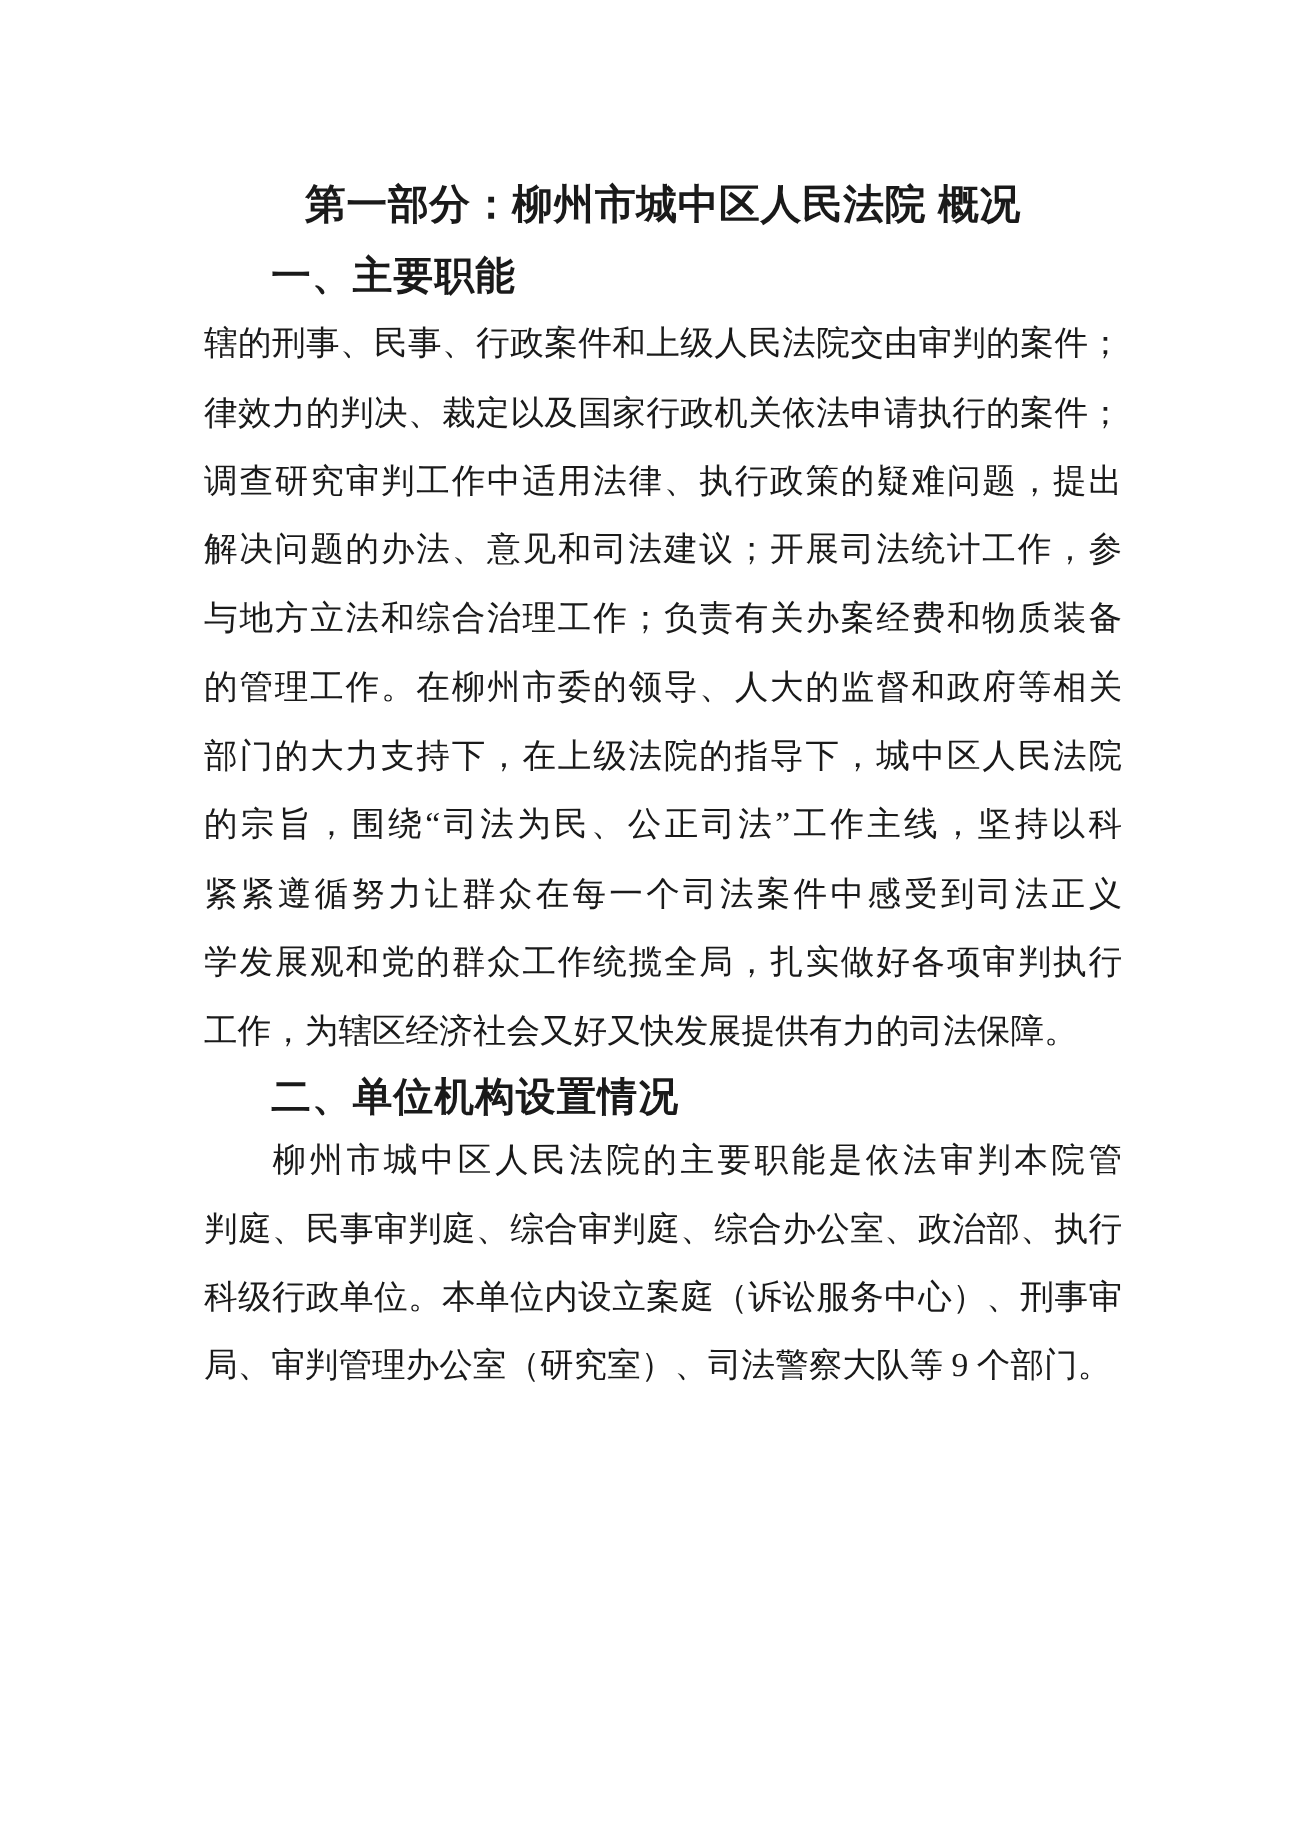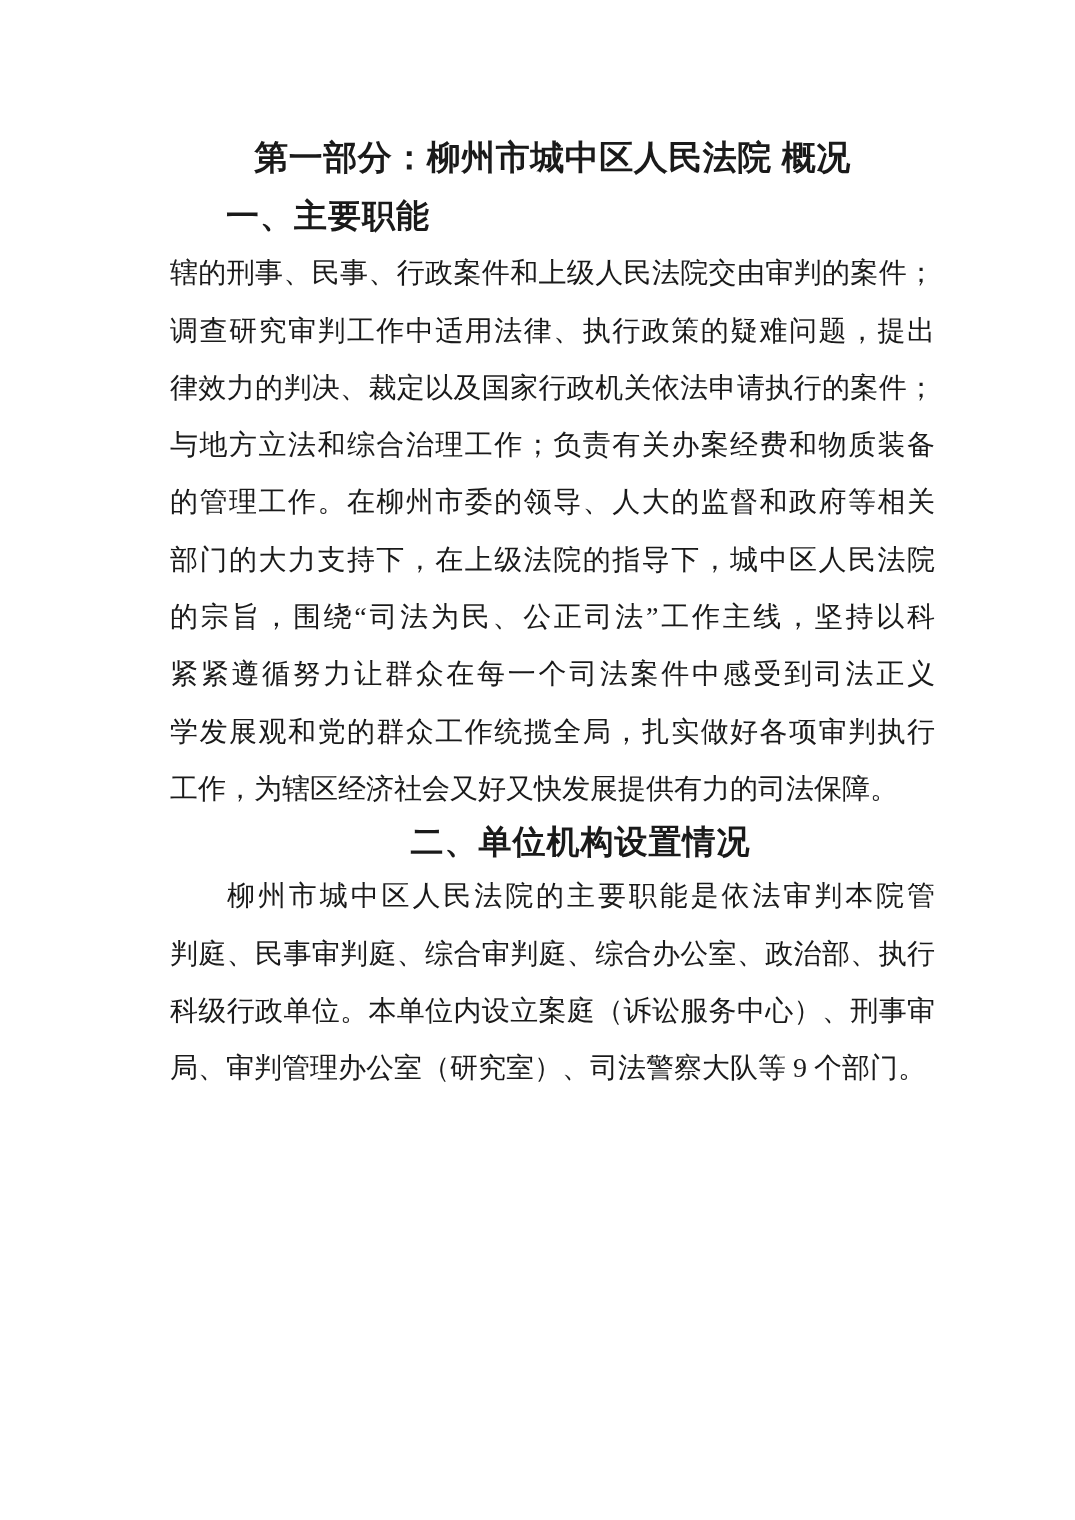--- a/index.html
+++ b/index.html
@@ -11,21 +11,21 @@
     position: relative;
     width: 1075px;
     height: 1520px;
     background: #ffffff;
     overflow: hidden;
     color: #1a1a1a;
   }
   .content {
     position: absolute;
     left: 170px;
-    top: 127px;
+    top: 141px;
     width: 765px;
   }
   .doc-title {
     margin: 0;
     font-family: "Liberation Sans", "DejaVu Sans", sans-serif;
     font-size: 34px;
     font-weight: 700;
     line-height: 60px;
     text-align: center;
     white-space: nowrap;
@@ -35,21 +35,20 @@
     margin: 0;
     font-family: "Liberation Sans", "DejaVu Sans", sans-serif;
     font-size: 33px;
     font-weight: 700;
     line-height: 57.3px;
     text-indent: 56px;
     letter-spacing: 1px;
   }
   .sec-heading.compact {
     line-height: 50px;
-    text-align: center;
   }
   .line {
     margin: 0;
     font-family: "Liberation Serif", "DejaVu Serif", serif;
     font-size: 28px;
     font-weight: 400;
     line-height: 57.3px;
     text-align: justify;
     text-align-last: justify;
     white-space: normal;
@@ -65,22 +64,23 @@
 <body>
 
 <div class="page">
   <div class="content">
 
     <h1 class="doc-title">第一部分：柳州市城中区人民法院 概况</h1>
 
     <h2 class="sec-heading">一、主要职能</h2>
 
     <div class="line">辖的刑事、民事、行政案件和上级人民法院交由审判的案件；</div>
+    <div class="line">律效力的判决、裁定以及国家行政机关依法申请执行的案件；</div>
     <div class="line">调查研究审判工作中适用法律、执行政策的疑难问题，提出</div>
-    <div class="line">律效力的判决、裁定以及国家行政机关依法申请执行的案件；</div>
+    <div class="line">解决问题的办法、意见和司法建议；开展司法统计工作，参</div>
     <div class="line">与地方立法和综合治理工作；负责有关办案经费和物质装备</div>
     <div class="line">的管理工作。在柳州市委的领导、人大的监督和政府等相关</div>
     <div class="line">部门的大力支持下，在上级法院的指导下，城中区人民法院</div>
     <div class="line">的宗旨，围绕“司法为民、公正司法”工作主线，坚持以科</div>
     <div class="line">紧紧遵循努力让群众在每一个司法案件中感受到司法正义</div>
     <div class="line">学发展观和党的群众工作统揽全局，扎实做好各项审判执行</div>
     <div class="line para-last">工作，为辖区经济社会又好又快发展提供有力的司法保障。</div>
 
     <h2 class="sec-heading compact">二、单位机构设置情况</h2>
 

